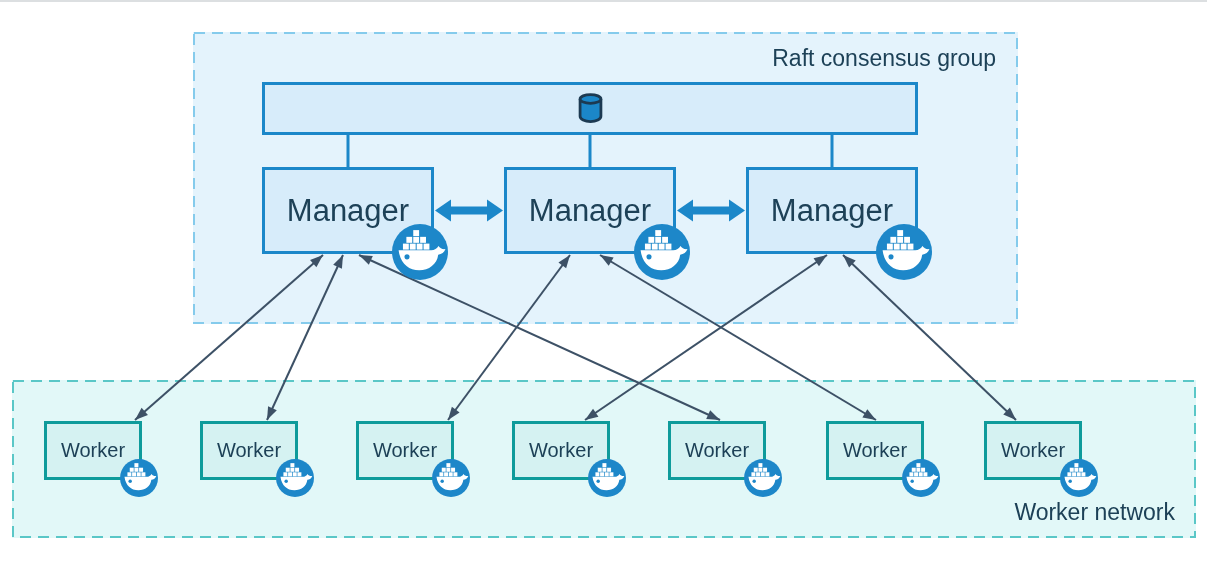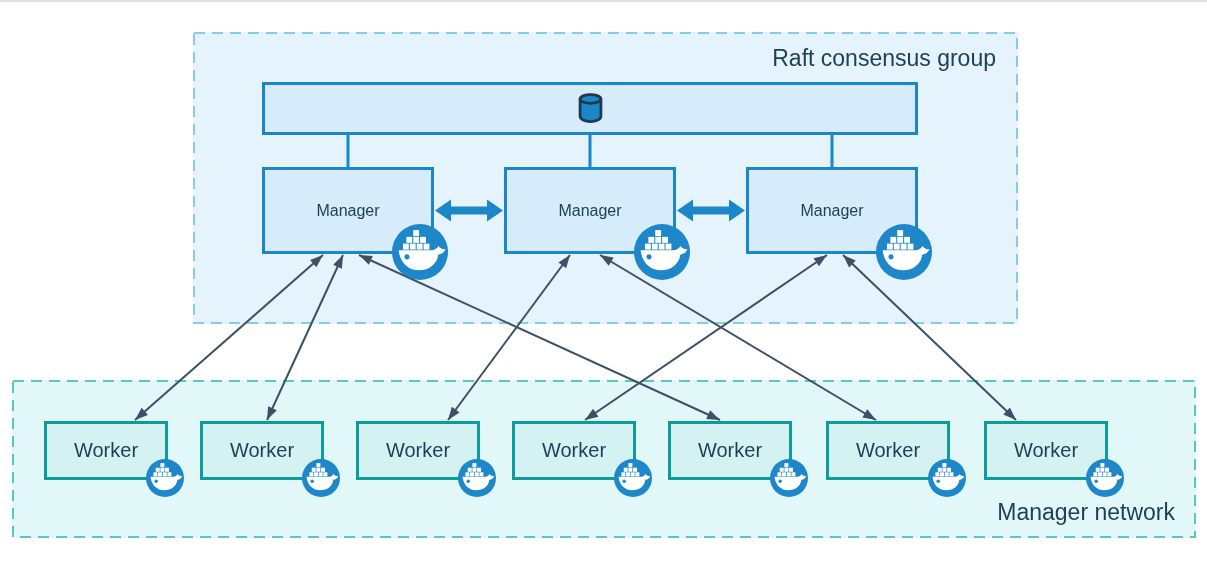--- a/index.html
+++ b/index.html
@@ -35,43 +35,43 @@
   .db-icon{width:27px;height:33px;flex:0 0 auto;}
   .node{
     position:absolute;box-sizing:border-box;
     display:flex;align-items:center;justify-content:center;
   }
   .manager{
     top:165px;width:172px;height:87px;
     background:var(--boxfill,#d7ecfa);
     border:3px solid var(--accent,#1b87c9);
   }
-  .manager .node-label{font-size:16px;color:var(--text,#1d4157);}
+  .manager .node-label{font-size:31px;color:var(--text,#1d4157);}
   .worker{
-    top:419px;width:124px;height:59px;
+    top:419px;width:98px;height:59px;
     background:var(--workerfill,#d5f2f2);
     border:3px solid var(--teal,#0e9b9b);
   }
   .worker .node-label{font-size:20px;color:var(--text,#1d4157);}
   .docker-badge{position:absolute;display:block;}
   .badge-lg{width:56px;height:56px;right:-17px;bottom:-29px;}
   .badge-sm{width:38px;height:38px;right:-19px;bottom:-20px;}
   .docker-badge svg{width:100%;height:100%;display:block;}
 </style>
 </head>
 <body>
 
 <div id="canvas">
 
   <div class="group raft">
     <div class="group-label raft-label">Raft consensus group</div>
   </div>
 
   <div class="group gossip">
-    <div class="group-label gossip-label">Manager network</div>
+    <div class="group-label gossip-label">Worker network</div>
   </div>
 
   <svg id="edge-layer" width="1207" height="566" viewBox="0 0 1207 566" xmlns="http://www.w3.org/2000/svg">
       <rect x="194" y="31" width="823" height="290" fill="none" stroke="#85cbec" stroke-width="2" stroke-dasharray="11 7"></rect>
       <rect x="13" y="379" width="1182" height="156" fill="none" stroke="#5ac7c7" stroke-width="2" stroke-dasharray="11 7"></rect>
       <line x1="348" y1="131" x2="348" y2="167" stroke="#1b87c9" stroke-width="3"></line>
       <line x1="590" y1="131" x2="590" y2="167" stroke="#1b87c9" stroke-width="3"></line>
       <line x1="832" y1="131" x2="832" y2="167" stroke="#1b87c9" stroke-width="3"></line>
       <polygon points="435,208.5 451,197.5 451,204.5 487,204.5 487,197.5 503,208.5 487,219.5 487,212.5 451,212.5 451,219.5" fill="#1b87c9"></polygon>
       <polygon points="677,208.5 693,197.5 693,204.5 729,204.5 729,197.5 745,208.5 729,219.5 729,212.5 693,212.5 693,219.5" fill="#1b87c9"></polygon>

